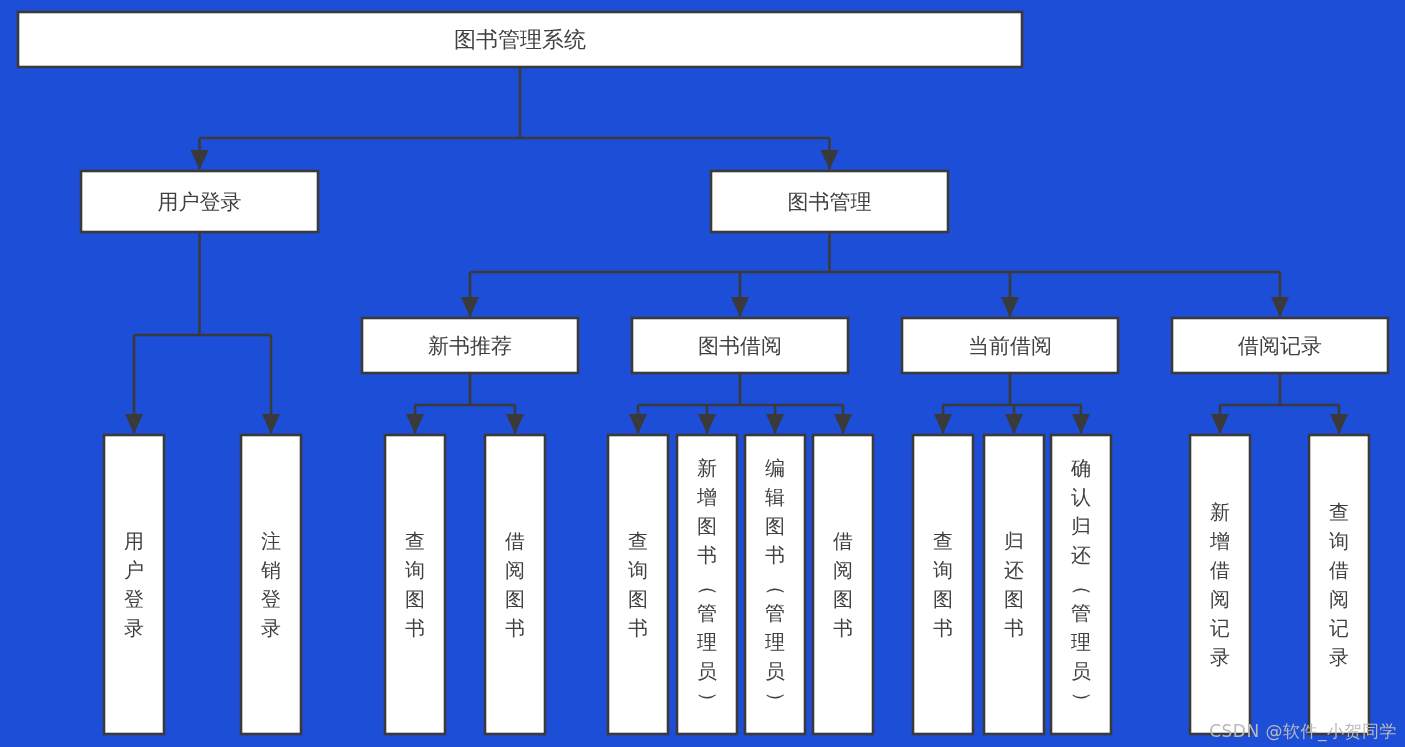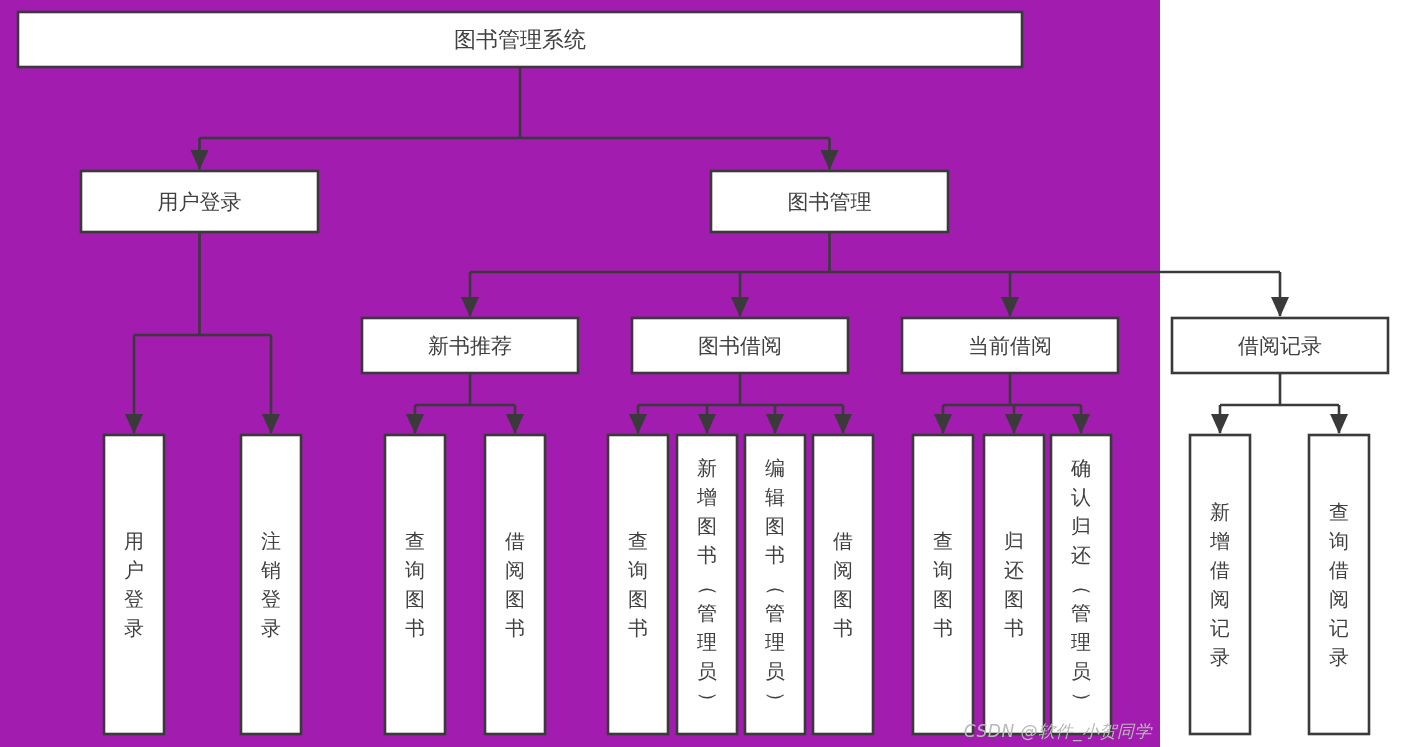--- a/index.html
+++ b/index.html
@@ -9,23 +9,23 @@
     background: #ffffff;
   }
   body {
     width: 1405px;
     height: 747px;
     overflow: hidden;
     font-family: "DejaVu Sans", "Liberation Sans", sans-serif;
   }
   #diagram-root {
     position: relative;
-    width: 1160px;
+    width: 1405px;
     height: 747px;
-    background: #a21caf;
+    background: #1d4ed8;
   }
   svg#flowchart {
     display: block;
     width: 1405px;
     height: 747px;
   }
   .node-box {
     fill: #ffffff;
     stroke: #3a3a3a;
     stroke-width: 2.6;
@@ -63,21 +63,20 @@
   .watermark {
     position: absolute;
     right: 8px;
     bottom: 4px;
     font-family: "DejaVu Sans", "Liberation Sans", sans-serif;
     font-size: 17px;
     color: #b9b9b9;
     letter-spacing: 0.5px;
     white-space: nowrap;
     pointer-events: none;
-    font-style: italic;
   }
 </style>
 </head>
 <body>
 
 <div id="diagram-root">
 
   <svg id="flowchart" viewBox="0 0 1405 747">
     <g id="connectors-layer">
         <line x1="520" y1="67" x2="520" y2="138" class="connector"></line>

